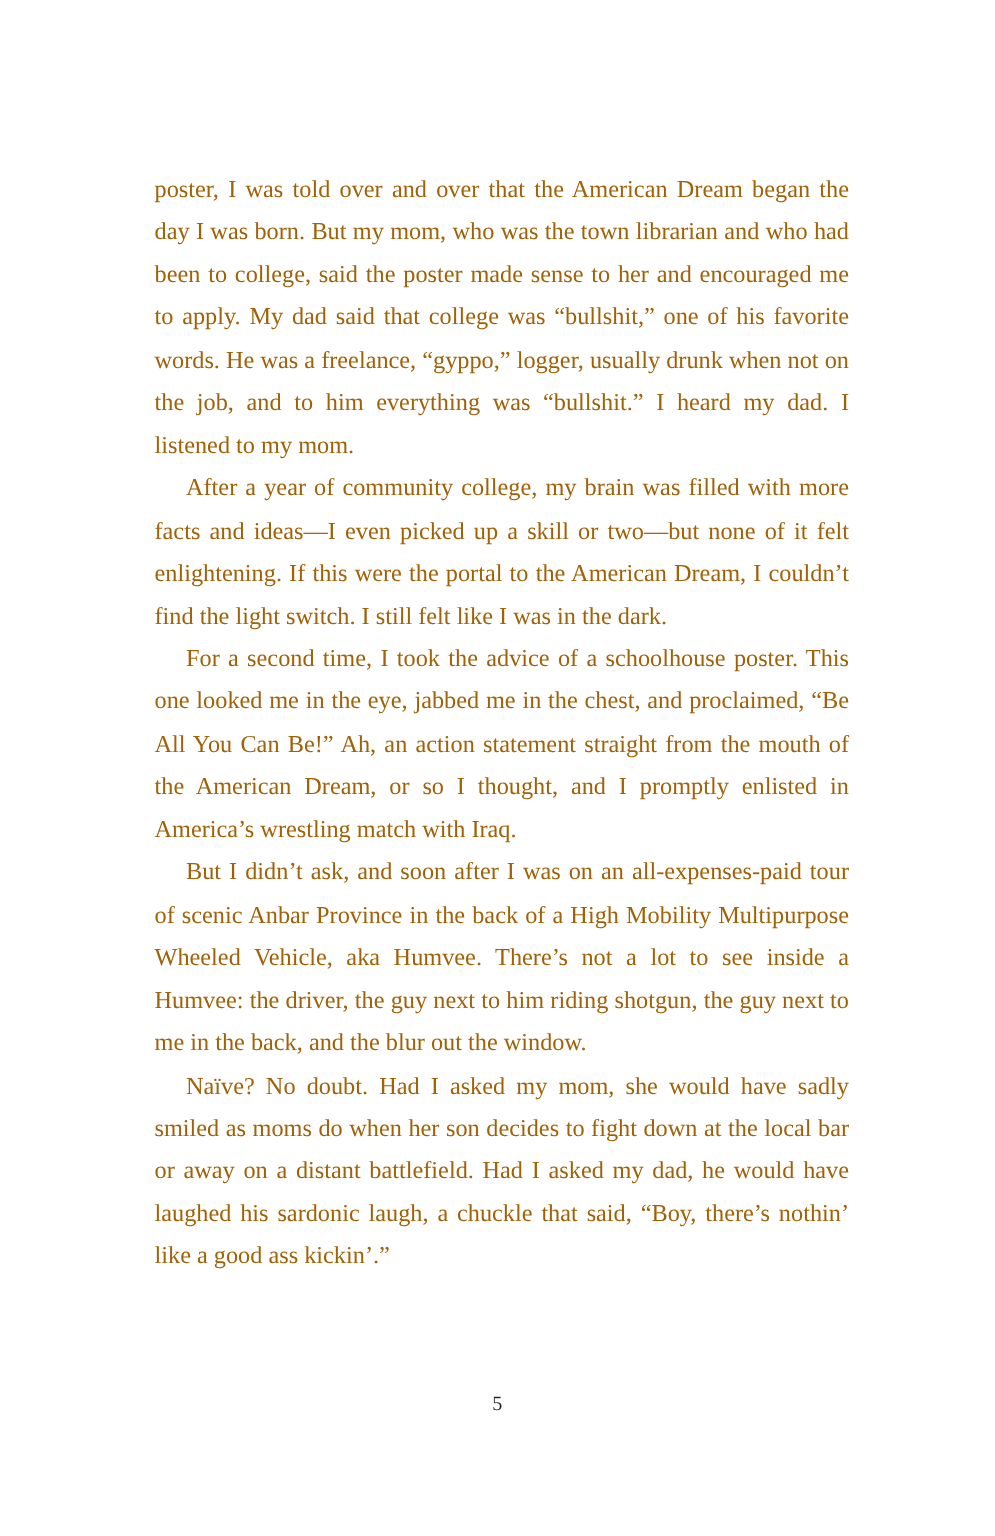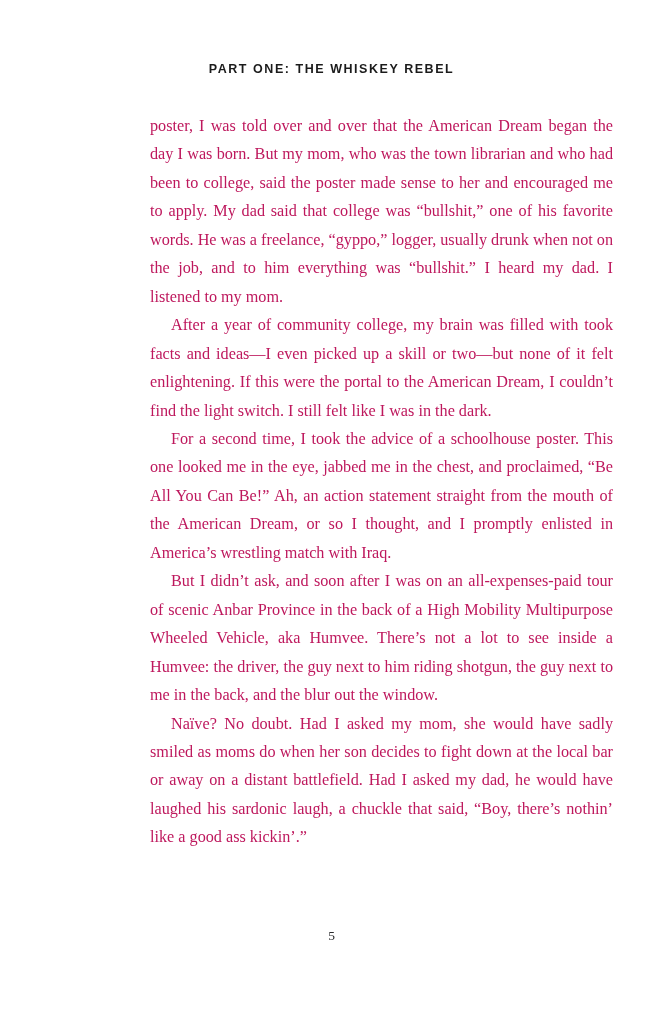--- a/index.html
+++ b/index.html
@@ -31,26 +31,25 @@
     white-space: nowrap;
   }
   .text-column {
     position: absolute;
     top: 112px;
     left: 103px;
     width: 463px;
     font-family: "Liberation Serif", "DejaVu Serif", serif;
     font-size: 16.2px;
     line-height: 28.45px;
-    color: #be185d;
+    color: #a16207;
     text-align: justify;
     text-justify: inter-word;
     -webkit-hyphens: none;
     hyphens: none;
-    margin-left: 47px;
   }
   .text-column p {
     margin: 0;
     text-indent: 0;
   }
   .text-column p.indented {
     text-indent: 21px;
   }
   .folio {
     position: absolute;
@@ -61,25 +60,24 @@
     font-family: "Liberation Serif", "DejaVu Serif", serif;
     font-size: 13.5px;
     color: #2a2a2c;
   }
 </style>
 </head>
 <body>
 
 <div class="page">
 
-  <div class="running-head">PART ONE: THE WHISKEY REBEL</div>
 
   <div class="text-column">
     <p>poster, I was told over and over that the American Dream began the day I was born. But my mom, who was the town librarian and who had been to college, said the poster made sense to her and encouraged me to apply. My dad said that college was “bullshit,” one of his favorite words. He was a freelance, “gyppo,” logger, usually drunk when not on the job, and to him everything was “bullshit.” I heard my dad. I listened to my mom.</p>
-    <p class="indented">After a year of community college, my brain was filled with took facts and ideas—I even picked up a skill or two—but none of it felt enlightening. If this were the portal to the American Dream, I couldn’t find the light switch. I still felt like I was in the dark.</p>
+    <p class="indented">After a year of community college, my brain was filled with more facts and ideas—I even picked up a skill or two—but none of it felt enlightening. If this were the portal to the American Dream, I couldn’t find the light switch. I still felt like I was in the dark.</p>
     <p class="indented">For a second time, I took the advice of a schoolhouse poster. This one looked me in the eye, jabbed me in the chest, and proclaimed, “Be All You Can Be!” Ah, an action statement straight from the mouth of the American Dream, or so I thought, and I promptly enlisted in America’s wrestling match with Iraq.</p>
     <p class="indented">But I didn’t ask, and soon after I was on an all-expenses-paid tour of scenic Anbar Province in the back of a High Mobility Multipurpose Wheeled Vehicle, aka Humvee. There’s not a lot to see inside a Humvee: the driver, the guy next to him riding shotgun, the guy next to me in the back, and the blur out the window.</p>
     <p class="indented">Naïve? No doubt. Had I asked my mom, she would have sadly smiled as moms do when her son decides to fight down at the local bar or away on a distant battlefield. Had I asked my dad, he would have laughed his sardonic laugh, a chuckle that said, “Boy, there’s nothin’ like a good ass kickin’.”</p>
   </div>
 
   <div class="folio">5</div>
 
 </div>
 
 </body></html>

